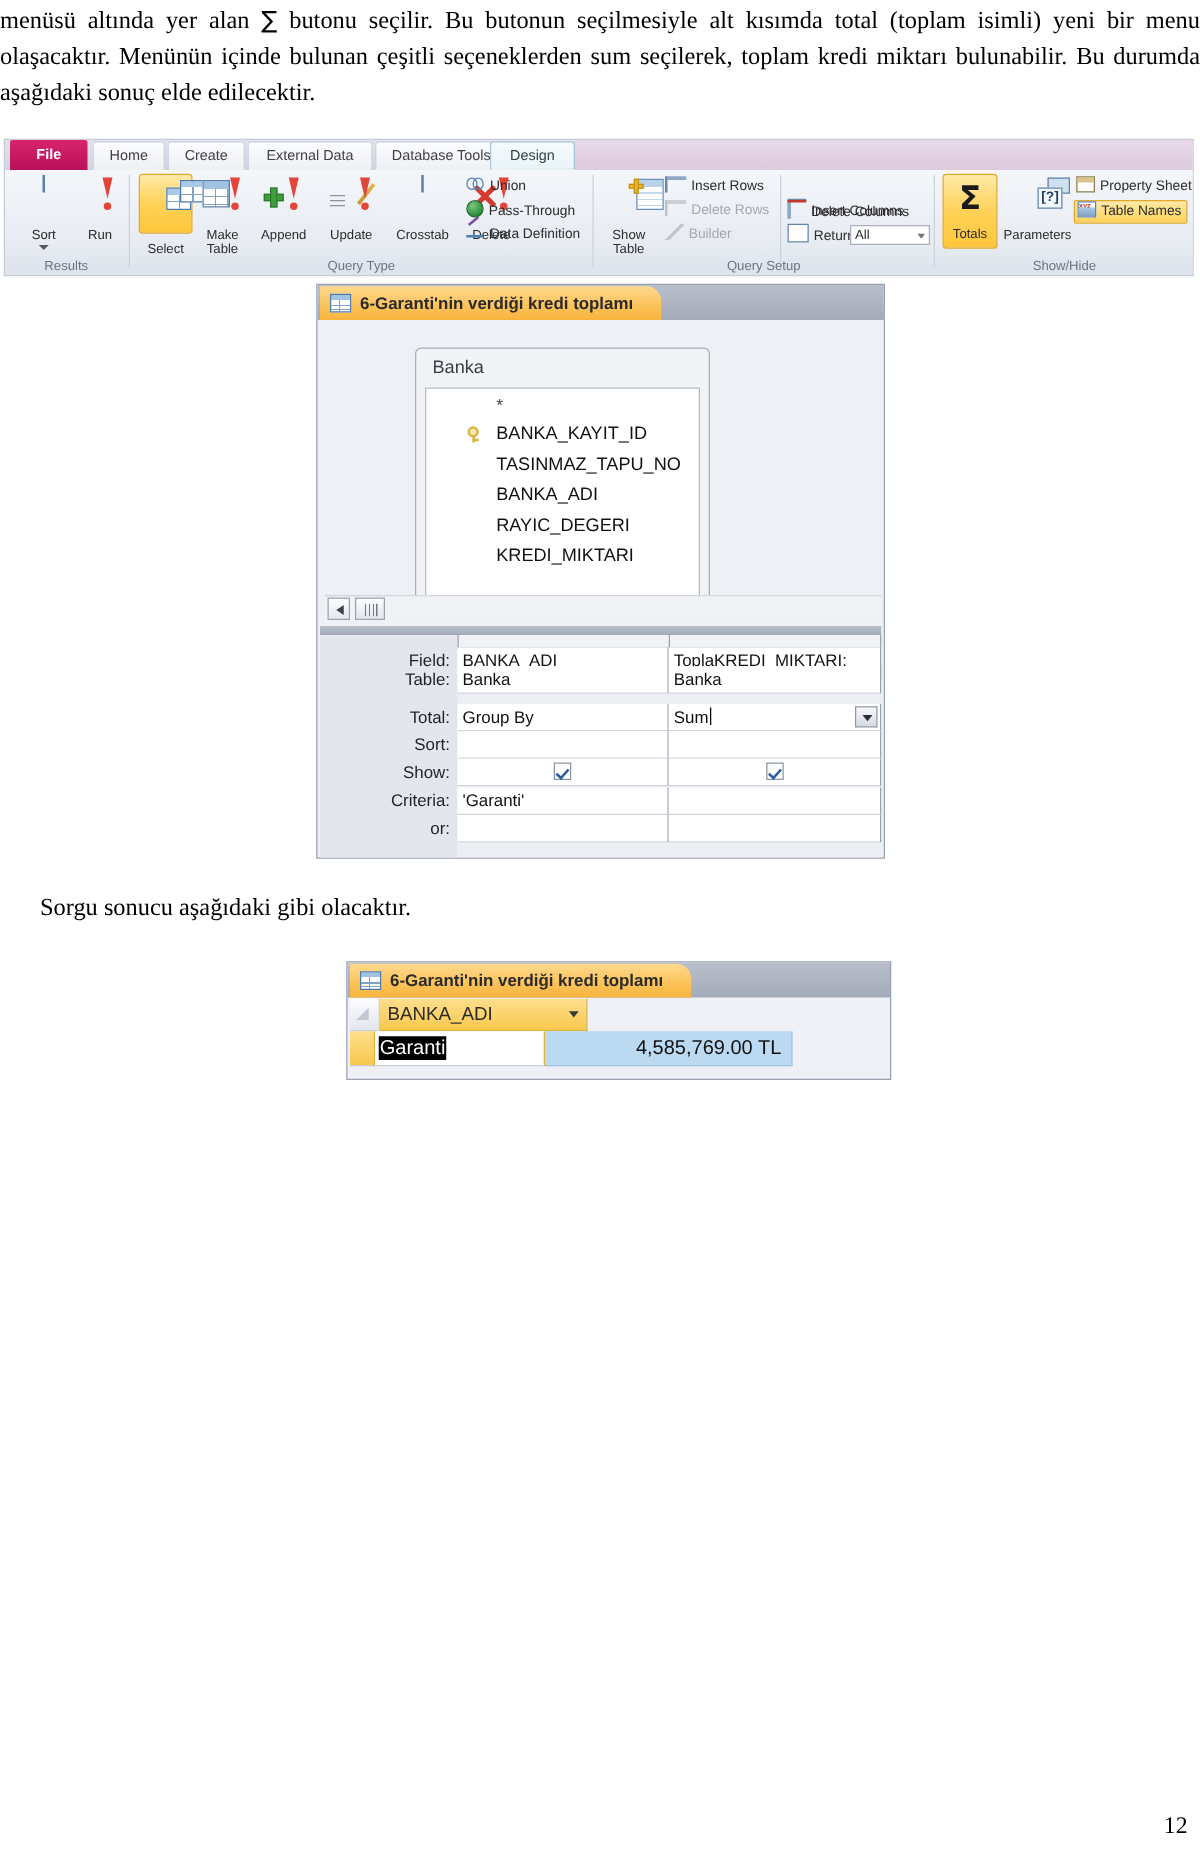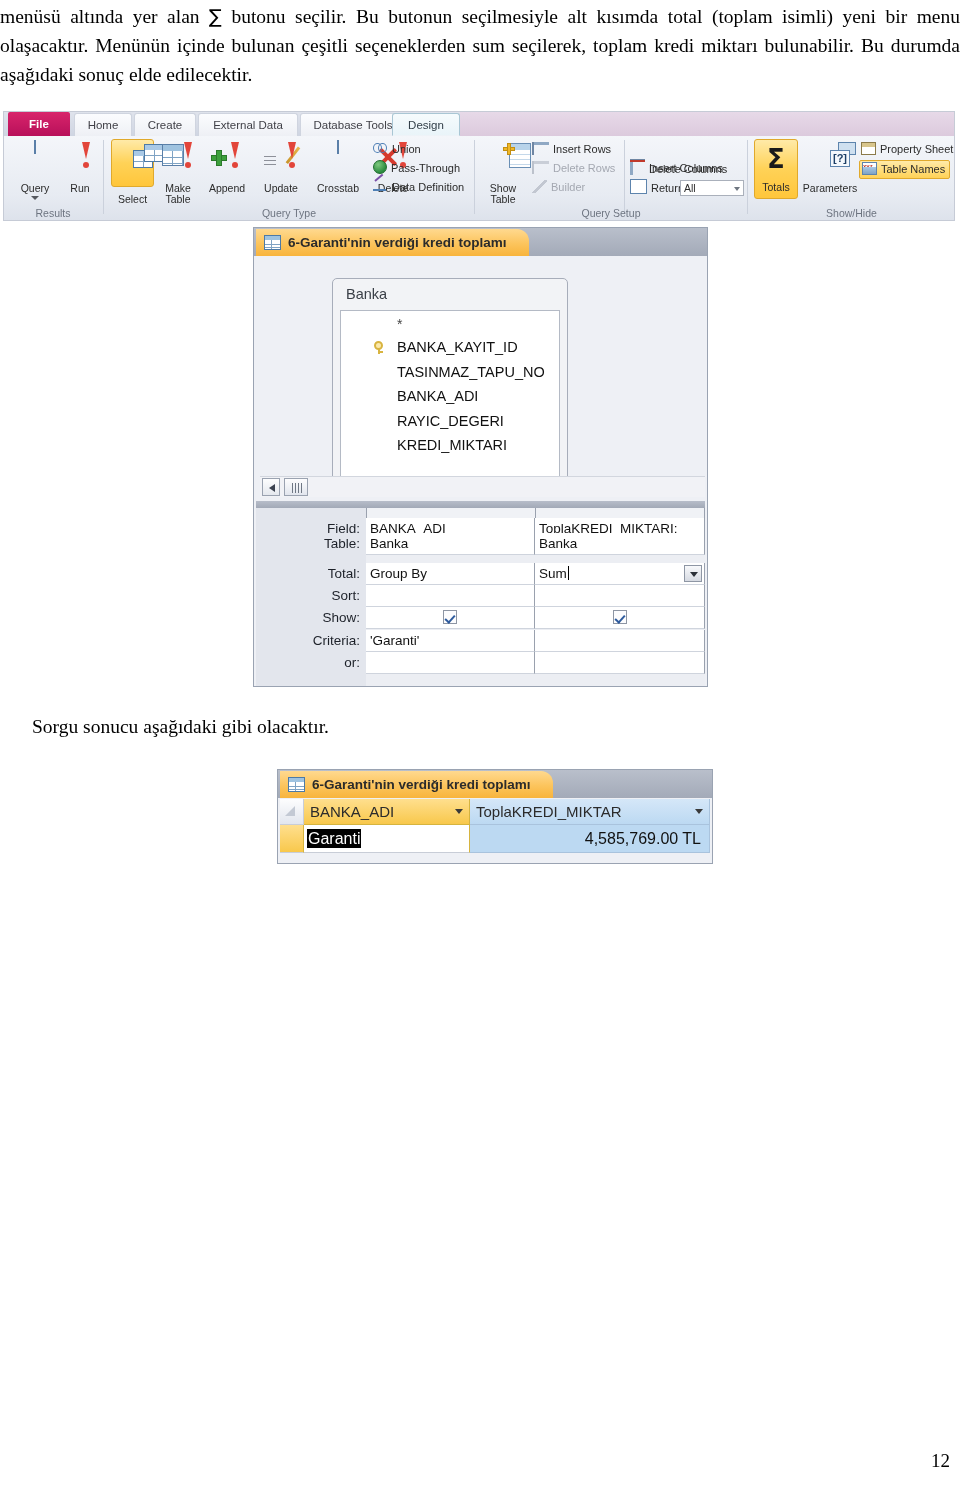--- a/index.html
+++ b/index.html
@@ -619,21 +619,21 @@
     border-bottom: 1px solid #a9c3dd;
   }
   .ds-hcell .ddarrow {
     position:absolute; right:6px; top:10px;
     width:0;height:0;
     border-left:4px solid transparent; border-right:4px solid transparent;
     border-top:5px solid #3a3a3a;
   }
   .ds-row {
     position: absolute; left: 2px; top: 55px;
-    width: 430px; height: 28px;
+    width: 354px; height: 28px;
     display: flex;
   }
   .ds-rowsel {
     width: 24px; height: 28px;
     background: linear-gradient(to bottom,#ffdf8e,#f8c84c);
     border-right: 1px solid #d6b43f;
     border-bottom: 1px solid #c8cdd7;
     box-sizing: border-box;
   }
   .ds-cell {
@@ -682,21 +682,21 @@
     <div class="tab plain tab-ext">External Data</div>
     <div class="tab plain tab-db">Database Tools</div>
     <div class="tab active tab-design">Design</div>
   </div>
 
   <div class="ribbon-body">
 
     <div class="grp" style="left:0px; width:98px;">
       <div class="bigbtn" style="left:8px; width:46px;">
         <span class="icon-abs"><span class="tbl-ic"></span></span>
-        <span class="lbl">Query</span>
+        <span class="lbl">Sort</span>
         <span style="position:absolute;left:50%;transform:translateX(-50%);top:57px;width:0;height:0;border-left:4px solid transparent;border-right:4px solid transparent;border-top:4px solid #55585f;"></span>
       </div>
       <div class="bigbtn" style="left:56px; width:40px;">
         <span class="icon-abs"><span class="bang"></span></span>
         <span class="lbl">Run</span>
       </div>
       <div class="grp-label">Results</div>
     </div>
     <div class="grp-sep" style="left:99px;"></div>
 
@@ -940,24 +940,20 @@
       <span>6-Garanti'nin verdiği kredi toplamı</span>
     </div>
   </div>
 
   <div class="ds-header">
     <div class="ds-corner"></div>
     <div class="ds-hcell gold" style="width:166px;">
       <span>BANKA_ADI</span>
       <span class="ddarrow"></span>
     </div>
-    <div class="ds-hcell blue" style="width:240px;">
-      <span>ToplaKREDI_MIKTAR</span>
-      <span class="ddarrow"></span>
-    </div>
   </div>
 
   <div class="ds-row">
     <div class="ds-rowsel"></div>
     <div class="ds-cell c1" style="width:166px;">
       <span class="selected-text">Garanti</span>
     </div>
     <div class="ds-cell c2" style="width:240px;">4,585,769.00 TL</div>
   </div>
 </div>

